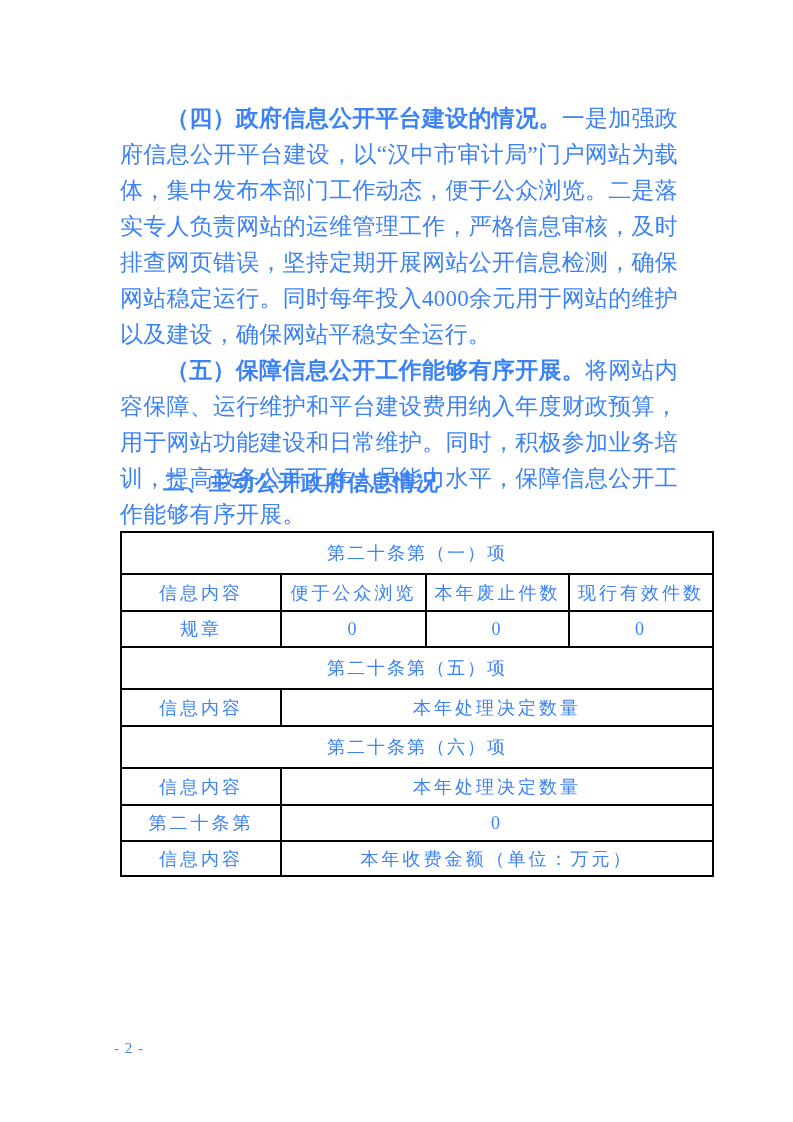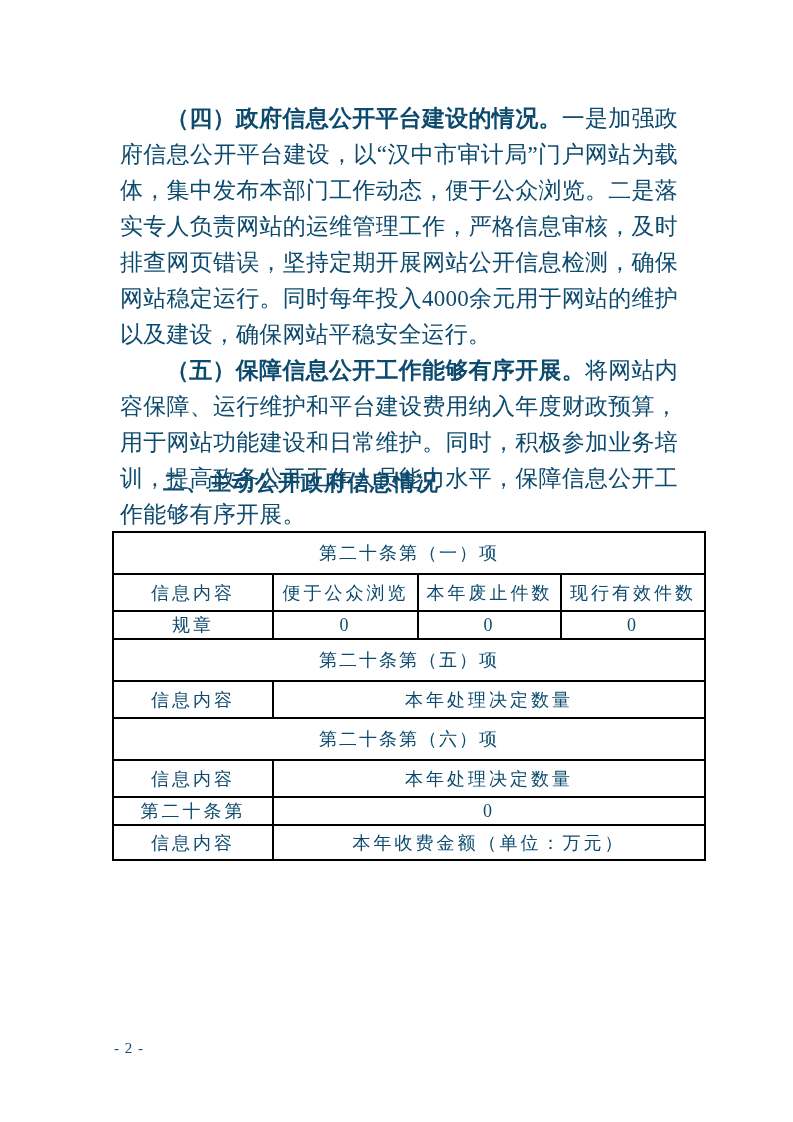--- a/index.html
+++ b/index.html
@@ -2,21 +2,21 @@
 <html><head>
 <meta charset="utf-8">
 <style>
   * { margin: 0; padding: 0; box-sizing: border-box; }
   html, body { background: #ffffff; }
   .page {
     position: relative;
     width: 793px;
     height: 1122px;
     background: #ffffff;
-    color: #0c4a6e;
+    color: #3b82f6;
     font-family: "Liberation Serif", "DejaVu Serif", serif;
     overflow: hidden;
     outline: 1px solid #e8e8e8;
   }
   .bodytext {
     position: absolute;
     left: 120px;
     top: 101px;
     width: 558px;
     font-size: 23px;
@@ -32,38 +32,38 @@
     left: 163px;
     top: 468px;
     font-family: "Liberation Sans", "DejaVu Sans", sans-serif;
     font-weight: bold;
     font-size: 22px;
     letter-spacing: 1px;
     white-space: nowrap;
   }
   table.info-table {
     position: absolute;
-    left: 112px;
+    left: 120px;
     top: 531px;
     width: 592px;
     border-collapse: collapse;
     table-layout: fixed;
   }
   table.info-table td {
     border: 2px solid #000000;
     text-align: center;
     vertical-align: middle;
     font-size: 18px;
     letter-spacing: 3px;
     overflow: hidden;
     white-space: nowrap;
   }
   tr.r-title td { height: 42px; letter-spacing: 2px; }
   tr.r-head  td { height: 37px; }
-  tr.r-data  td { height: 28px; }
+  tr.r-data  td { height: 36px; }
   tr.r-last  td { height: 35px; }
   td.num { font-size: 17px; letter-spacing: 0; font-family: "Liberation Serif", "DejaVu Serif", serif; }
   .page-number {
     position: absolute;
     left: 114px;
     top: 1040px;
     font-size: 15px;
     letter-spacing: 1px;
   }
 </style>

